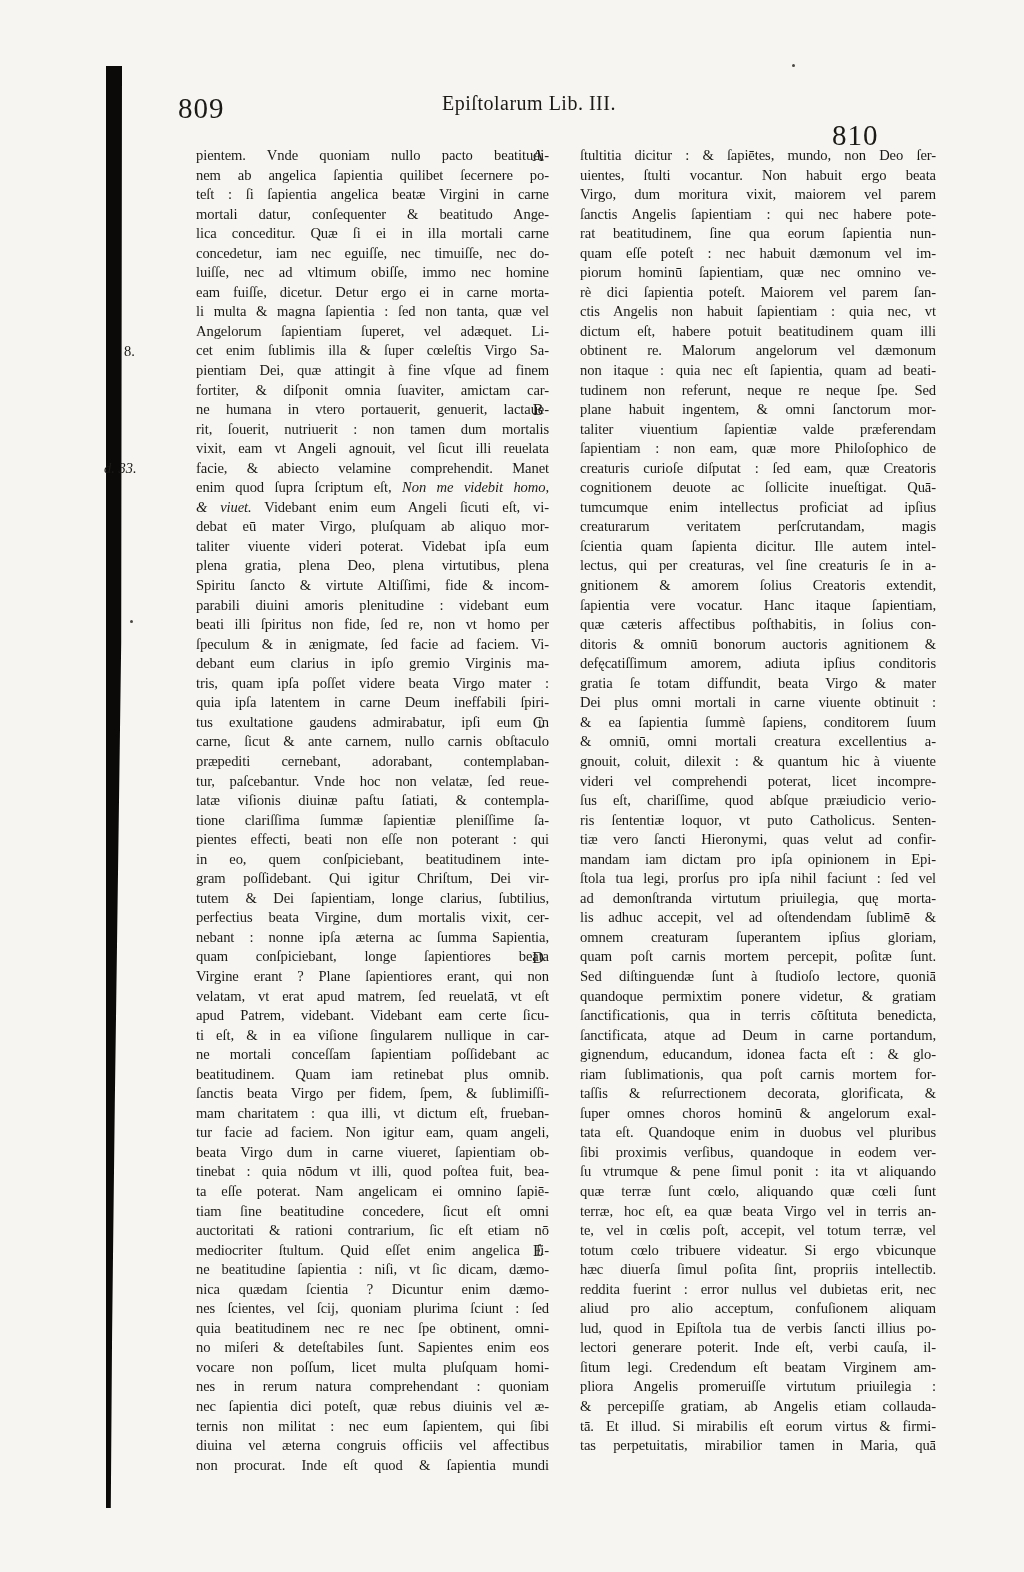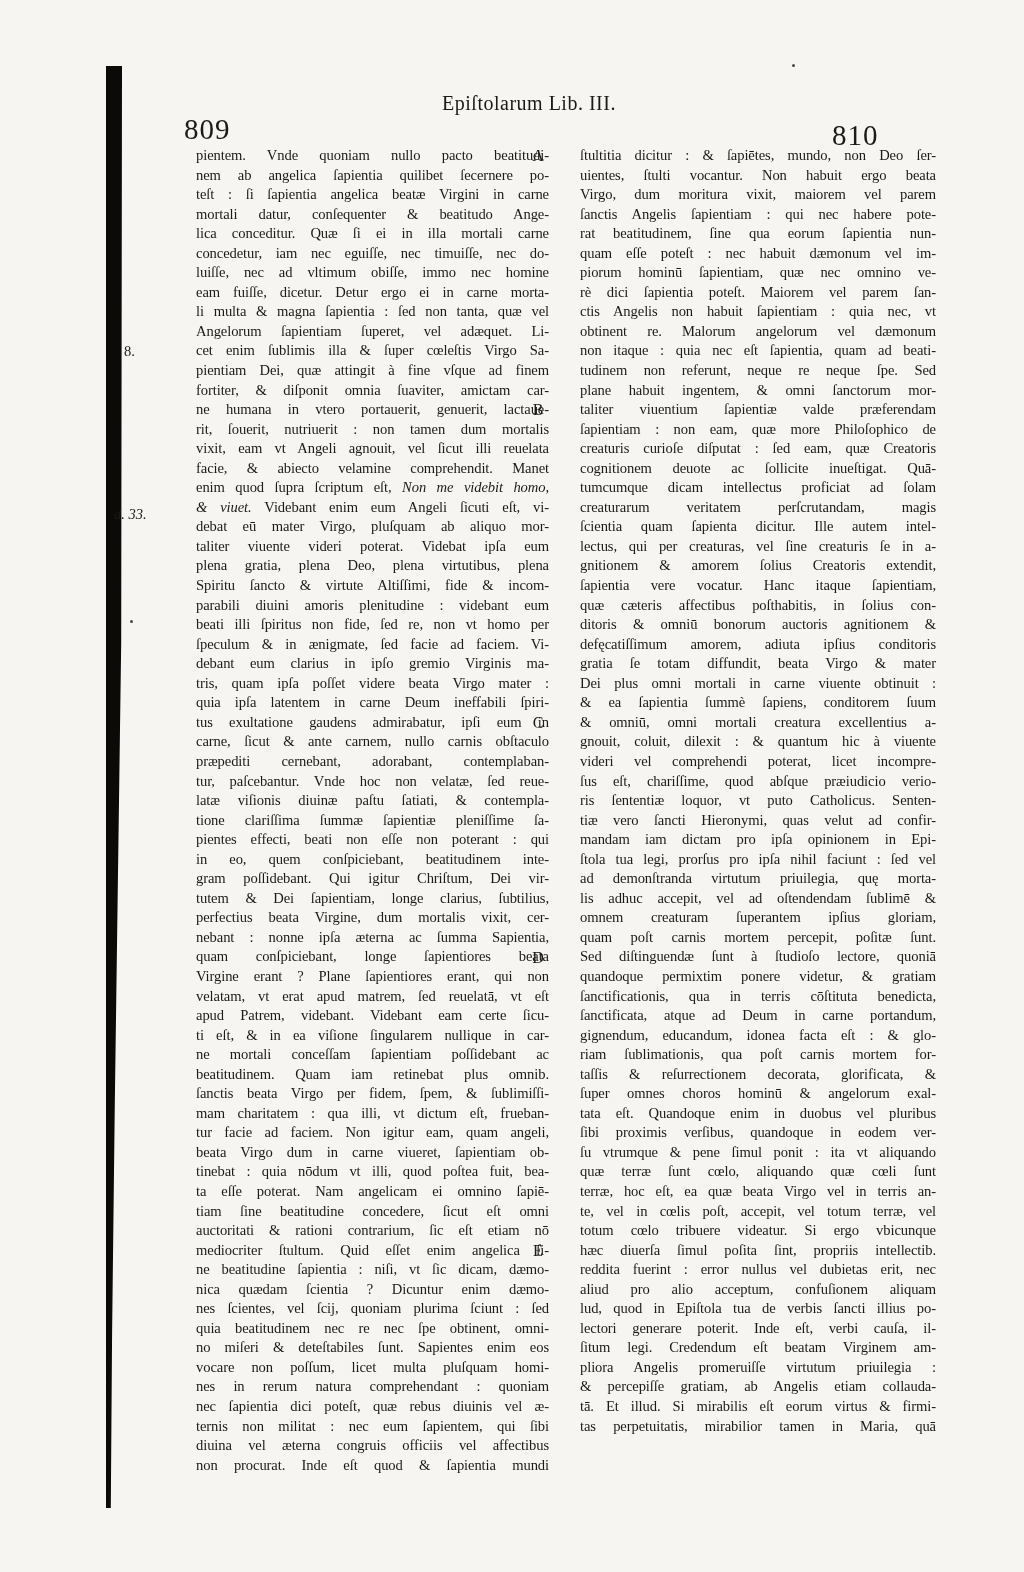--- a/index.html
+++ b/index.html
@@ -13,21 +13,21 @@
   }
   
   #binding-bar{
     position:absolute;left:106px;top:66px;width:16px;height:1442px;
     background:#0b0a09;
     clip-path:polygon(0 0,100% 0,95% 40%,55% 72%,38% 88%,30% 100%,0 100%);
   }
   
   #header{position:absolute;top:92px;left:0;width:100%;height:40px;}
   .page-num{position:absolute;font-size:29px;letter-spacing:1px;}
-  #page-num-left{left:184px;margin-top:21px;}
+  #page-num-left{left:178px;}
   #page-num-right{left:832px;margin-top:27px;}
   #running-title{
     position:absolute;left:4px;width:100%;text-align:center;
     font-size:20px;letter-spacing:0.5px;text-indent:26px;
   }
   
   .col{position:absolute;top:146px;}
   #left-column{left:196px;width:353px;}
   #right-column{left:547px;width:356px;margin-left:33px;}
   .text-line{
@@ -138,29 +138,30 @@
   <div class="col" id="right-column">
       <div class="text-line">ſtultitia dicitur : &amp; ſapiētes, mundo, non Deo ſer-</div>
       <div class="text-line">uientes, ſtulti vocantur. Non habuit ergo beata</div>
       <div class="text-line">Virgo, dum moritura vixit, maiorem vel parem</div>
       <div class="text-line">ſanctis Angelis ſapientiam : qui nec habere pote-</div>
       <div class="text-line">rat beatitudinem, ſine qua eorum ſapientia nun-</div>
       <div class="text-line">quam eſſe poteſt : nec habuit dæmonum vel im-</div>
       <div class="text-line">piorum hominū ſapientiam, quæ nec omnino ve-</div>
       <div class="text-line">rè dici ſapientia poteſt. Maiorem vel parem ſan-</div>
       <div class="text-line">ctis Angelis non habuit ſapientiam : quia nec, vt</div>
+      <div class="text-line">dictum eſt, habere potuit beatitudinem quam illi</div>
       <div class="text-line">obtinent re. Malorum angelorum vel dæmonum</div>
       <div class="text-line">non itaque : quia nec eſt ſapientia, quam ad beati-</div>
       <div class="text-line">tudinem non referunt, neque re neque ſpe. Sed</div>
       <div class="text-line">plane habuit ingentem, &amp; omni ſanctorum mor-</div>
       <div class="text-line">taliter viuentium ſapientiæ valde præferendam</div>
       <div class="text-line">ſapientiam : non eam, quæ more Philoſophico de</div>
       <div class="text-line">creaturis curioſe diſputat : ſed eam, quæ Creatoris</div>
       <div class="text-line">cognitionem deuote ac ſollicite inueſtigat. Quā-</div>
-      <div class="text-line">tumcumque dicam intellectus proficiat ad ſolam</div>
+      <div class="text-line">tumcumque enim intellectus proficiat ad ipſius</div>
       <div class="text-line">creaturarum veritatem perſcrutandam, magis</div>
       <div class="text-line">ſcientia quam ſapienta dicitur. Ille autem intel-</div>
       <div class="text-line">lectus, qui per creaturas, vel ſine creaturis ſe in a-</div>
       <div class="text-line">gnitionem &amp; amorem ſolius Creatoris extendit,</div>
       <div class="text-line">ſapientia vere vocatur. Hanc itaque ſapientiam,</div>
       <div class="text-line">quæ cæteris affectibus poſthabitis, in ſolius con-</div>
       <div class="text-line">ditoris &amp; omniū bonorum auctoris agnitionem &amp;</div>
       <div class="text-line">defęcatiſſimum amorem, adiuta ipſius conditoris</div>
       <div class="text-line">gratia ſe totam diffundit, beata Virgo &amp; mater</div>
       <div class="text-line">Dei plus omni mortali in carne viuente obtinuit :</div>
@@ -206,18 +207,18 @@
 
   <div id="gutter-markers">
       <span class="section-marker" style="top: 146px;">A</span>
       <span class="section-marker" style="top: 400.15px;">B</span>
       <span class="section-marker" style="top: 712.95px;">C</span>
       <span class="section-marker" style="top: 947.55px;">D</span>
       <span class="section-marker" style="top: 1240.8px;">E</span>
     </div>
   <div id="margin-notes-box">
       <span class="margin-note" style="top: 341.5px; left: 124px;">8.</span>
-      <span class="margin-note italic" style="top: 458.8px; left: 114px; margin-top: 46px;">d. 33.</span>
+      <span class="margin-note italic" style="top: 458.8px; left: 104px;">d. 33.</span>
     </div>
 
   <div class="speck" style="left:792px;top:64px;width:3px;height:3px;"></div>
   <div class="speck" style="left:130px;top:620px;width:3px;height:3px;"></div>
 </div>
 
 </body></html>

